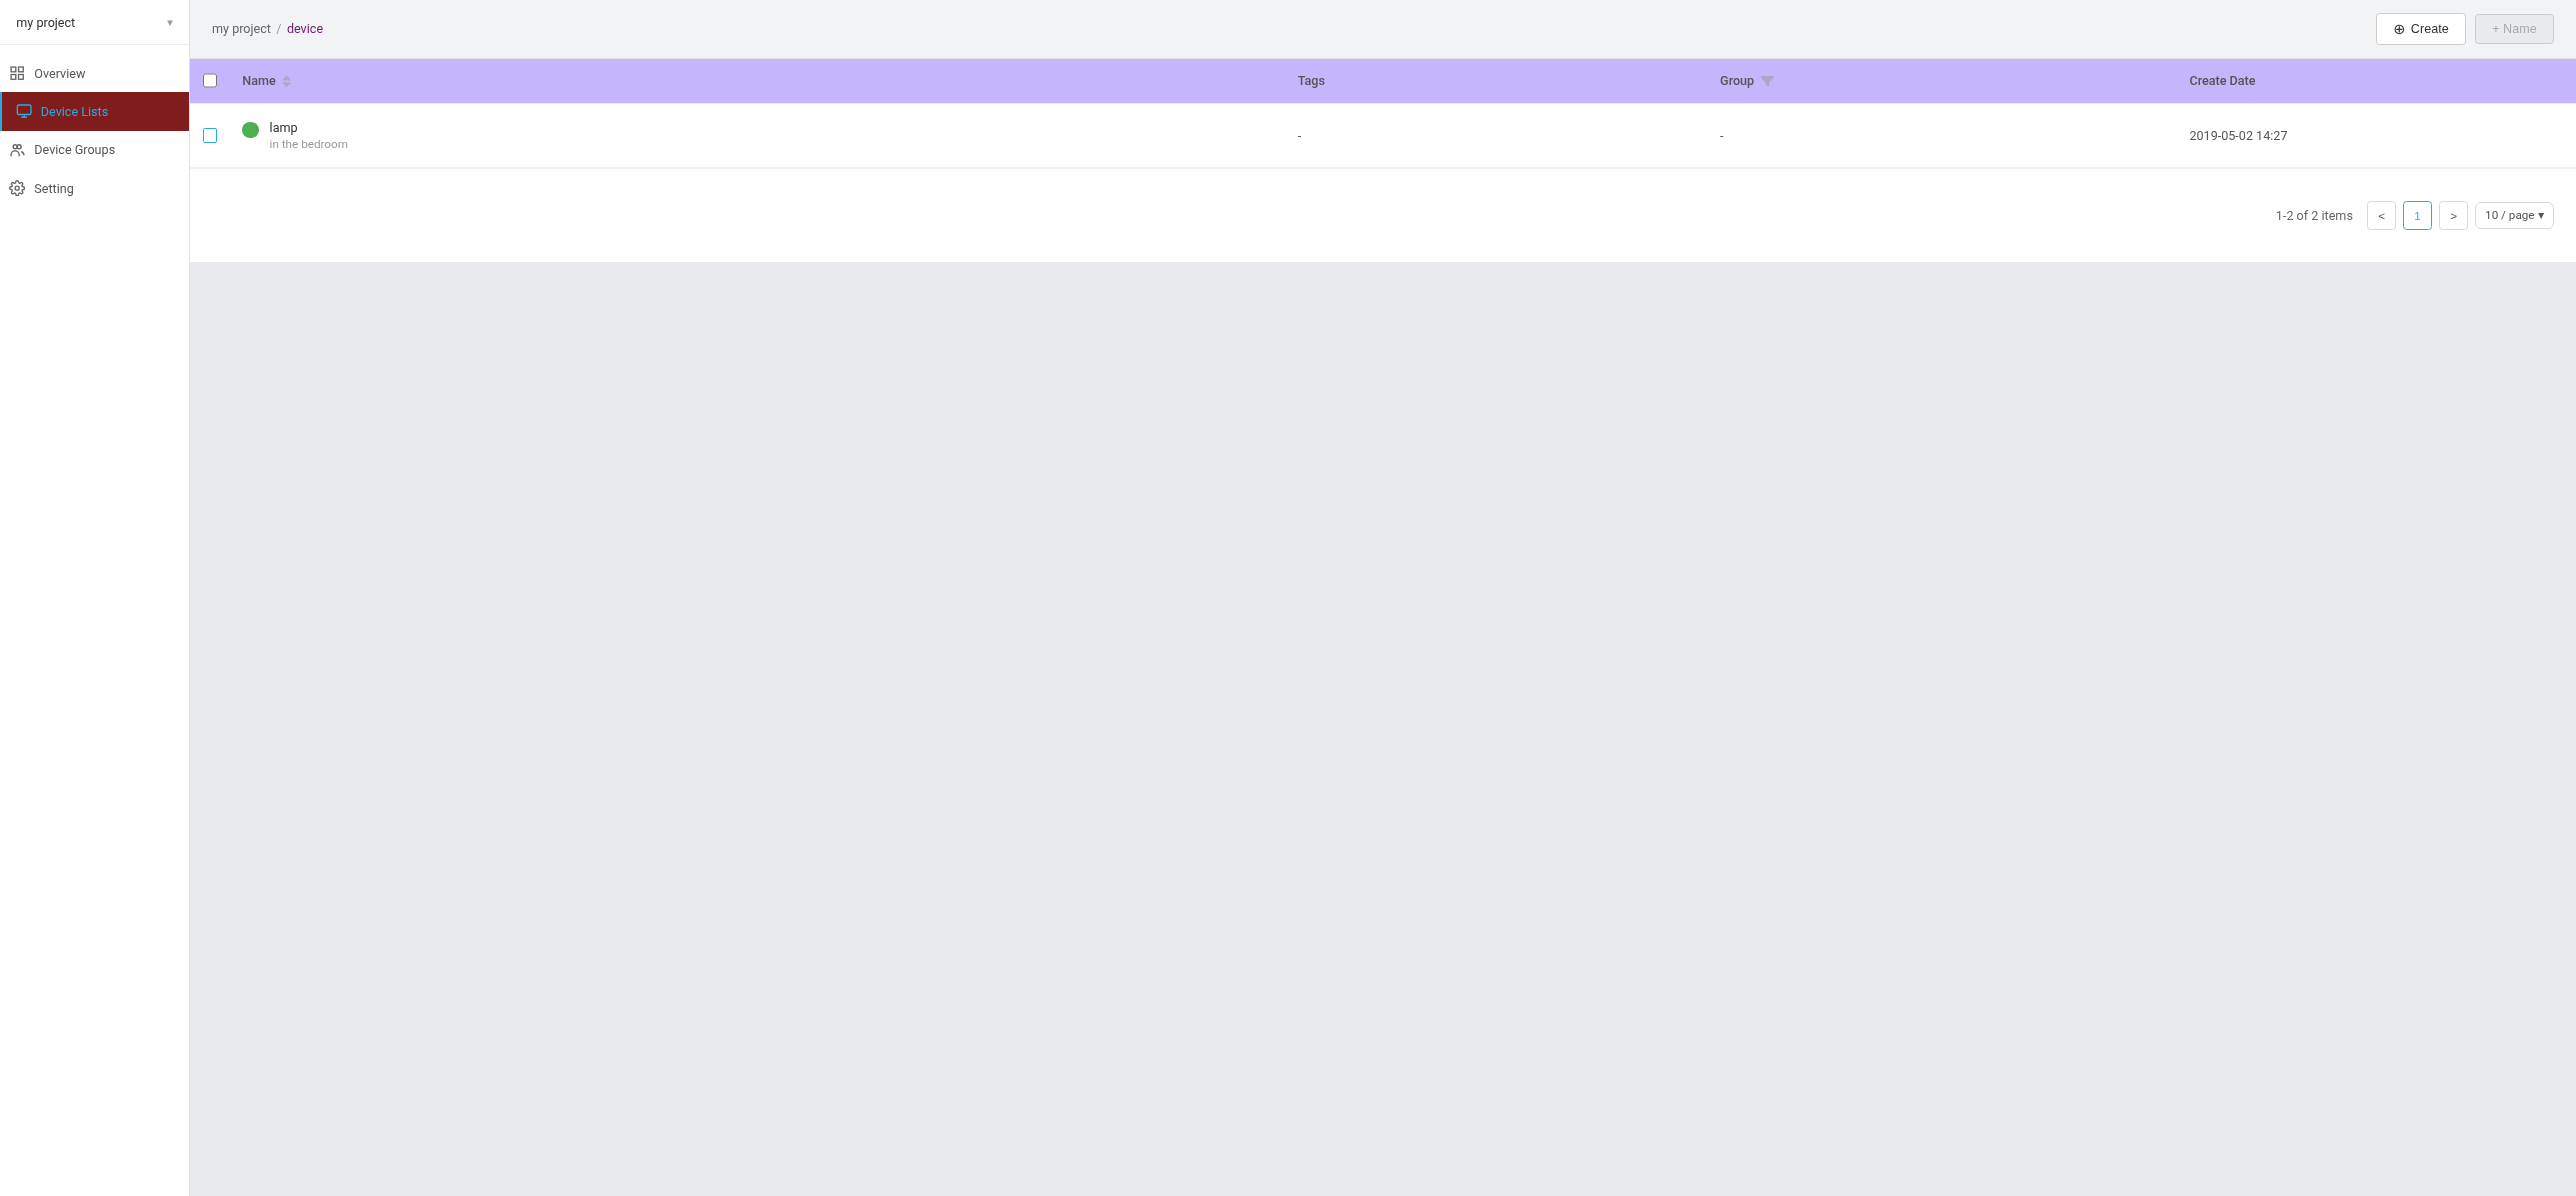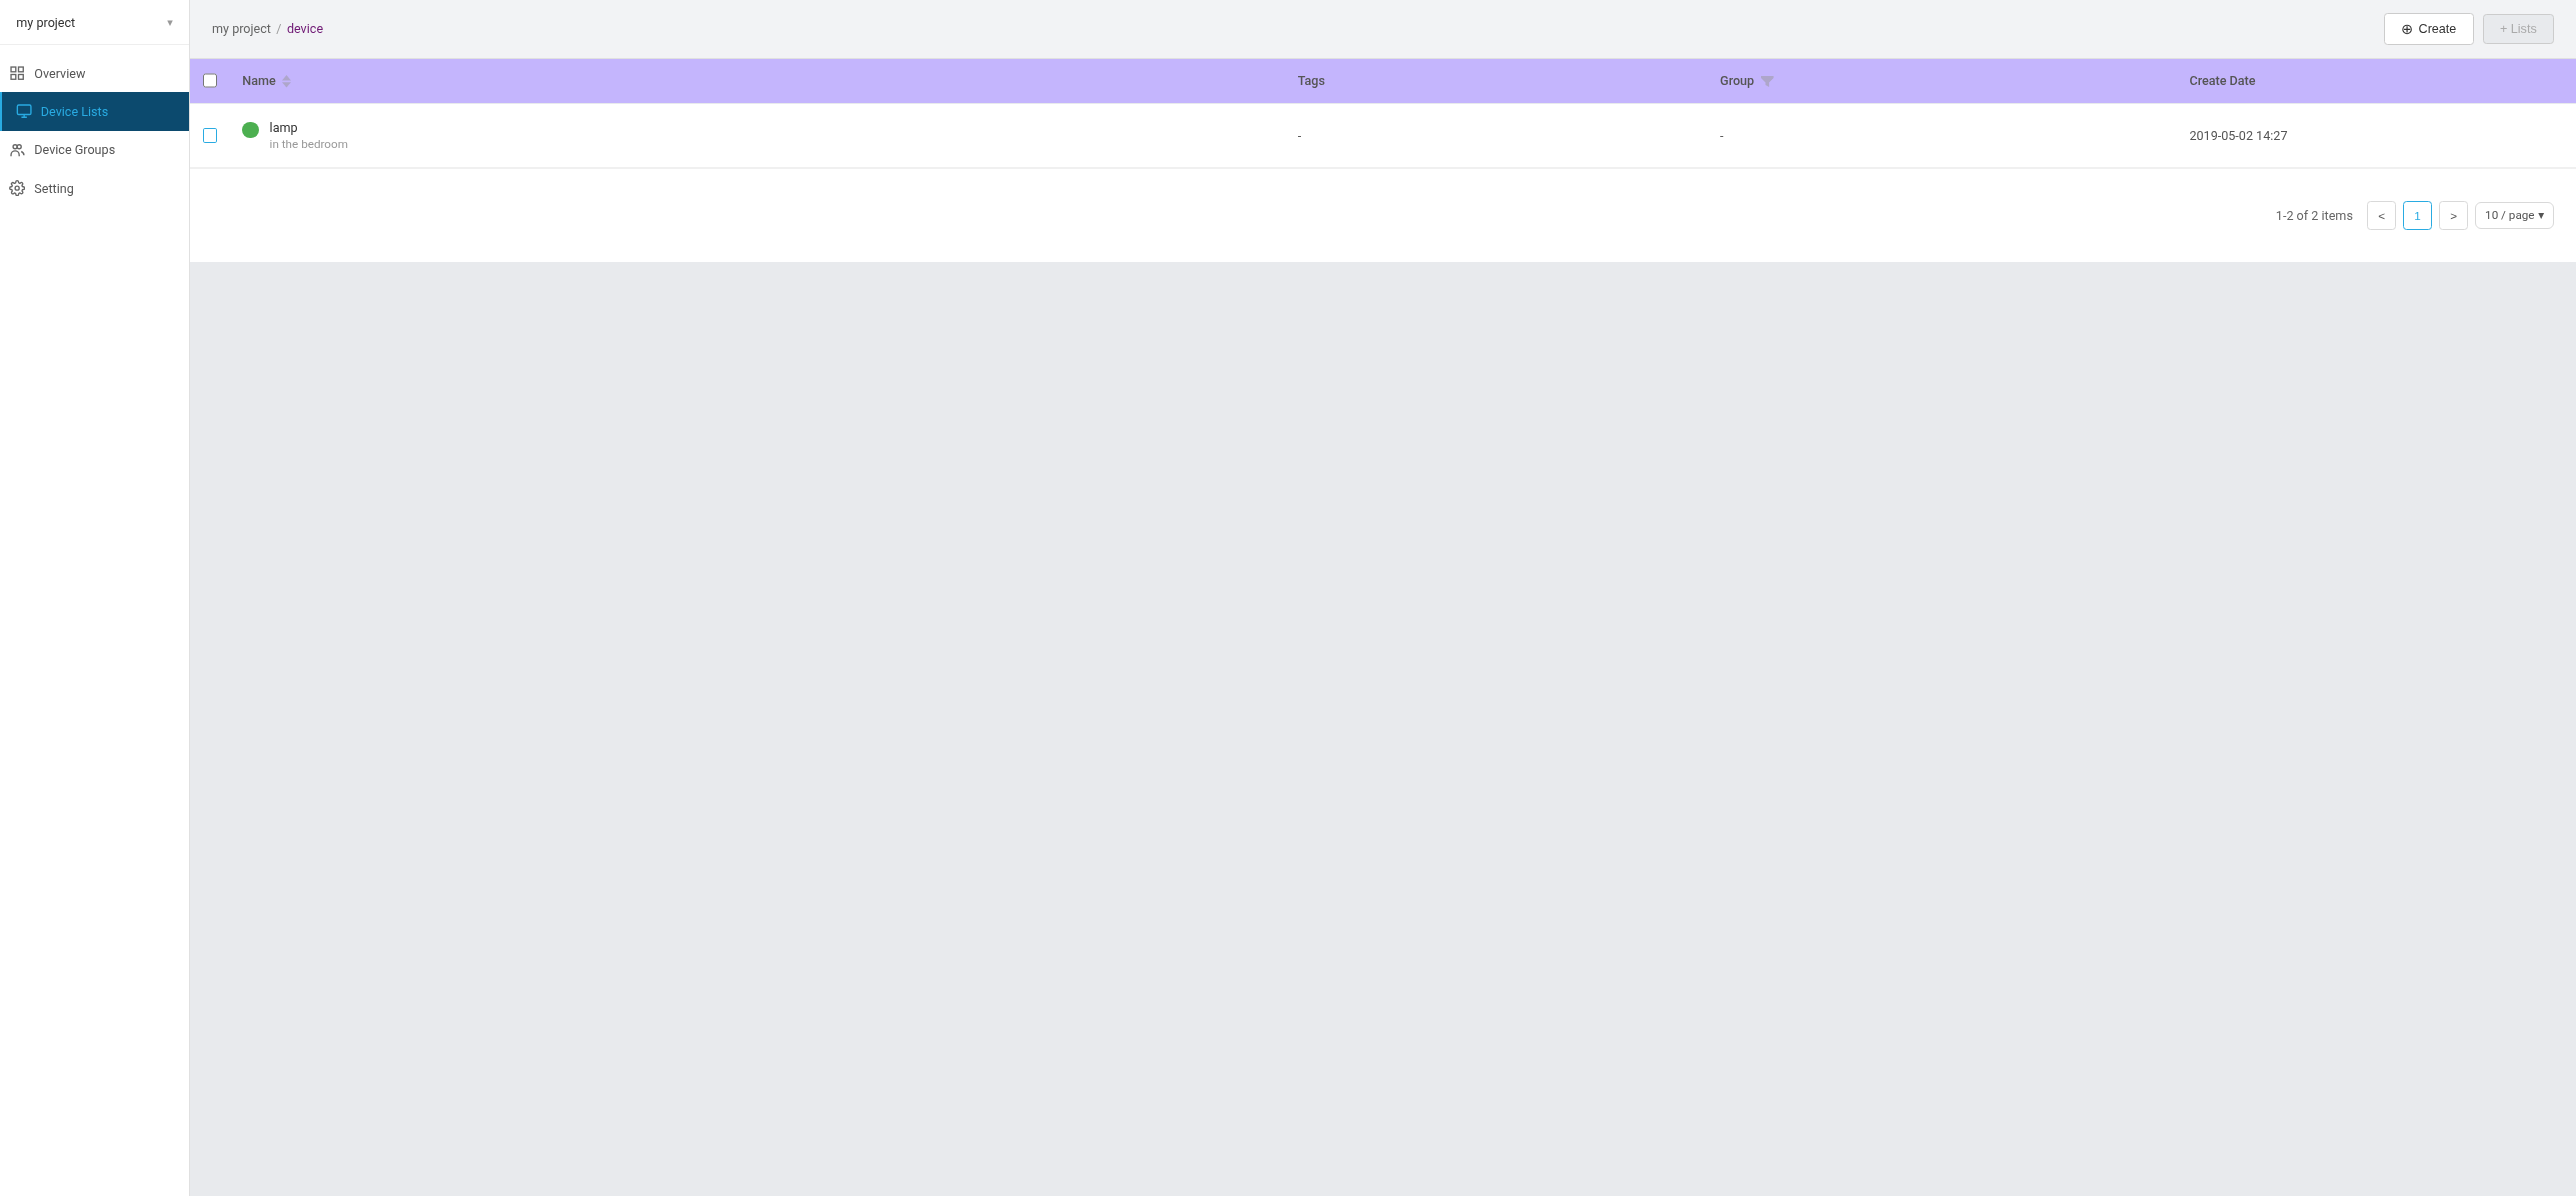--- a/index.html
+++ b/index.html
@@ -40,21 +40,21 @@
       gap: 9px;
       padding: 11px 9px;
       cursor: pointer;
       color: #555;
       font-size: 12.6px;
       position: relative;
       border-radius: 0;
     }
     .nav-item.active {
       color: #29abe2;
-      background: #0c4a6e;
+      background: #7f1d1d;
       border-left: 2.7px solid #29abe2;
       padding-left: 13.5px;
     }
     .nav-item .nav-icon {
       width: 16.3px;
       height: 16.3px;
       display: flex;
       align-items: center;
       justify-content: center;
     }
@@ -331,21 +331,21 @@
       <span>my project</span>
       <span class="separator">/</span>
       <span class="current">device</span>
     </div>
     <div class="header-actions">
       <button class="btn-create">
         <span style="font-size:14.5px;">⊕</span>
         <span>Create</span>
       </button>
       <button class="btn-move">
-        <span>+ Lists</span>
+        <span>+ Name</span>
       </button>
     </div>
   </div>
 
   <div class="content-area">
     <div class="table-container">
       <table>
         <thead>
           <tr>
             <th class="checkbox-cell">

